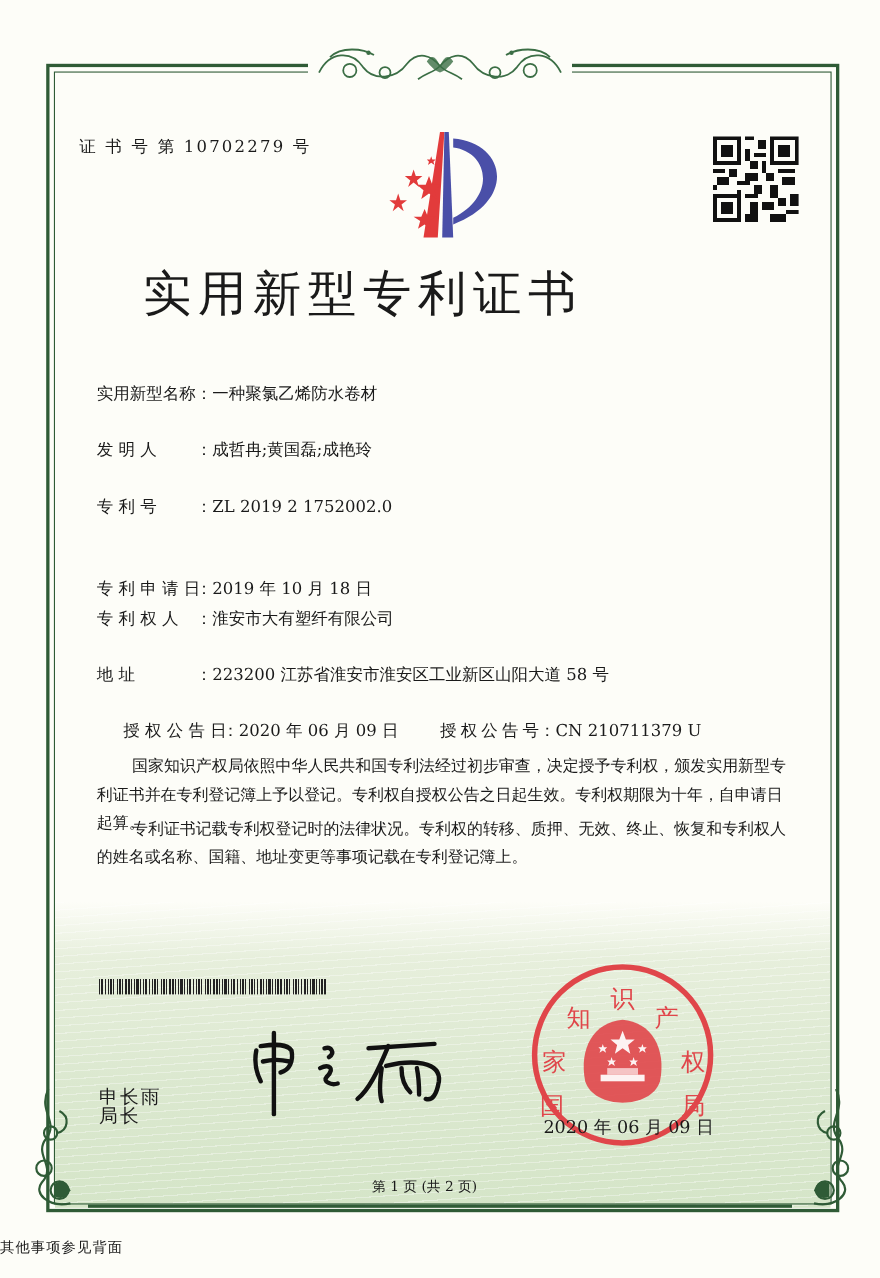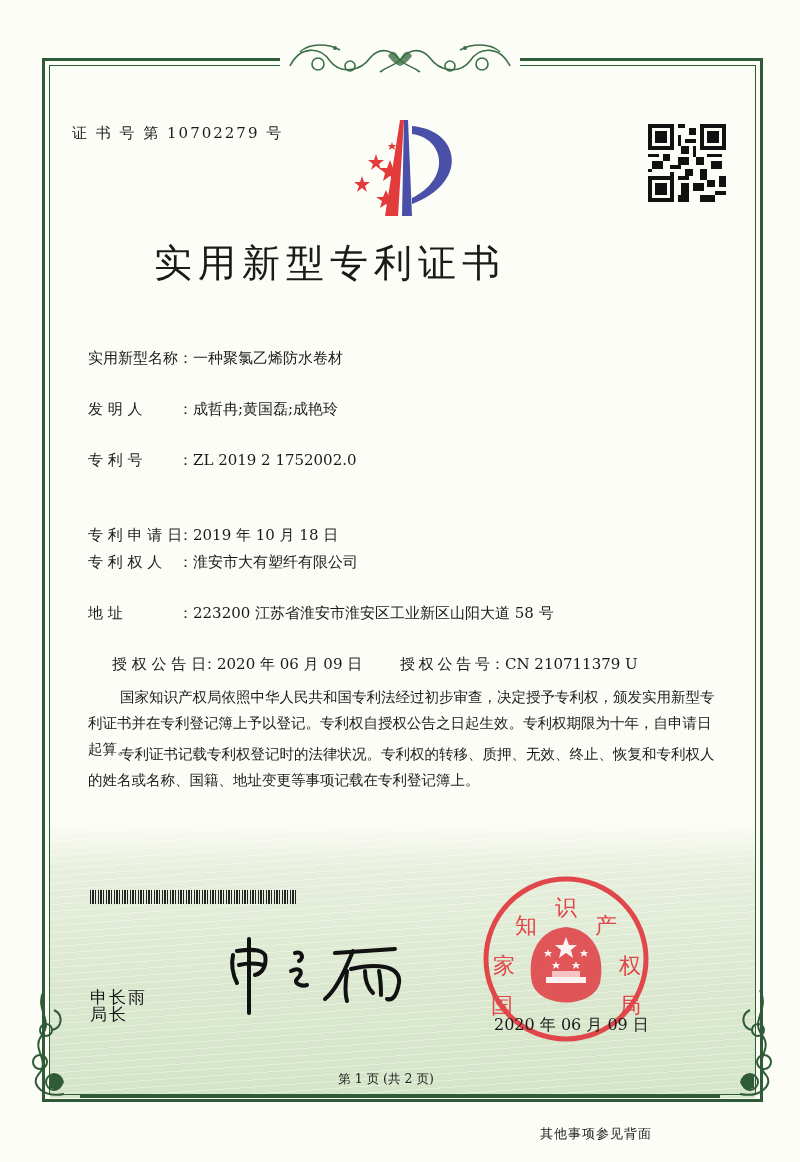--- a/index.html
+++ b/index.html
@@ -27,21 +27,21 @@
   .ornament-top { left: 280px; top: 36px; width: 240px; height: 46px; background: #fdfdf8; }
   .corner { position: absolute; width: 60px; height: 110px; }
   .corner-bl { left: 24px; top: 990px; }
   .corner-br { left: 720px; top: 990px; }
   .bottom-rule { position: absolute; left: 80px; right: 80px; top: 1095px; height: 6px; border-top: 3px solid #2f5b36; border-bottom: 1px solid #2f5b36; }
 
   .cert-no { position: absolute; left: 72px; top: 124px; font-size: 15px; letter-spacing: 2px; }
   .qr { position: absolute; left: 648px; top: 124px; width: 78px; height: 78px; }
   .logo { position: absolute; left: 340px; top: 112px; width: 125px; height: 110px; }
 
-  .title { position: absolute; left: 0; width: 660px; top: 238px; text-align: center; font-family: "DejaVu Sans", sans-serif; font-size: 38px; letter-spacing: 6px; font-weight: normal; }
+  .title { position: absolute; left: 0; width: 660px; top: 238px; text-align: center; font-family: "DejaVu Sans", sans-serif; font-size: 44px; letter-spacing: 6px; font-weight: normal; }
 
   .field { position: absolute; left: 88px; font-size: 15px; white-space: nowrap; }
   .field .lbl { display: inline-block; }
   .field .val { display: inline-block; }
   .f1 { top: 349px; } .f2 { top: 400px; } .f3 { top: 451px; } .f4 { top: 502px; margin-top: 24px; }
   .f5 { top: 553px; } .f6 { top: 604px; } .f7 { top: 655px; margin-left: 24px; }
   .f7b { position: absolute; left: 400px; top: 655px; font-size: 15px; white-space: nowrap; }
 
   .lbl-spread { display: inline-flex; justify-content: space-between; width: 90px; }
   .para { position: absolute; left: 88px; width: 630px; font-size: 14.5px; line-height: 26px; text-indent: 32px; }
@@ -50,21 +50,21 @@
   .barcode { position: absolute; left: 90px; top: 890px; width: 208px; height: 14px;
     background: repeating-linear-gradient(90deg, #222 0px, #222 1px, transparent 1px, transparent 2px, #222 2px, #222 4px, transparent 4px, transparent 5px, #222 5px, #222 6px, transparent 6px, transparent 8px); }
   .director-title { position: absolute; left: 90px; top: 955px; font-family: "DejaVu Sans", sans-serif; font-size: 17px; letter-spacing: 2px; margin-top: 48px; }
   .director-name { position: absolute; left: 90px; top: 986px; font-family: "DejaVu Sans", sans-serif; font-size: 17px; letter-spacing: 2px; }
   .signature { position: absolute; left: 225px; top: 935px; width: 185px; height: 80px; }
 
   .seal { position: absolute; left: 480px; top: 873px; width: 172px; height: 172px; }
   .seal-date { position: absolute; left: 494px; top: 1015px; font-size: 16px; letter-spacing: 0px; }
 
   .page-no { position: absolute; left: 0; width: 772px; top: 1071px; text-align: center; font-size: 12.5px; }
-  .footer-note { position: absolute; left: 0; width: 652px; top: 1125px; text-align: right; font-size: 13px; letter-spacing: 1px; }
+  .footer-note { position: absolute; left: 0; width: 652px; top: 1125px; text-align: left; font-size: 13px; letter-spacing: 1px; }
 </style>
 </head>
 <body>
 
 <div class="green-area"></div>
 <div class="frame">
   <div class="frame-inner"></div>
 </div>
 
 <div class="ornament ornament-top">

